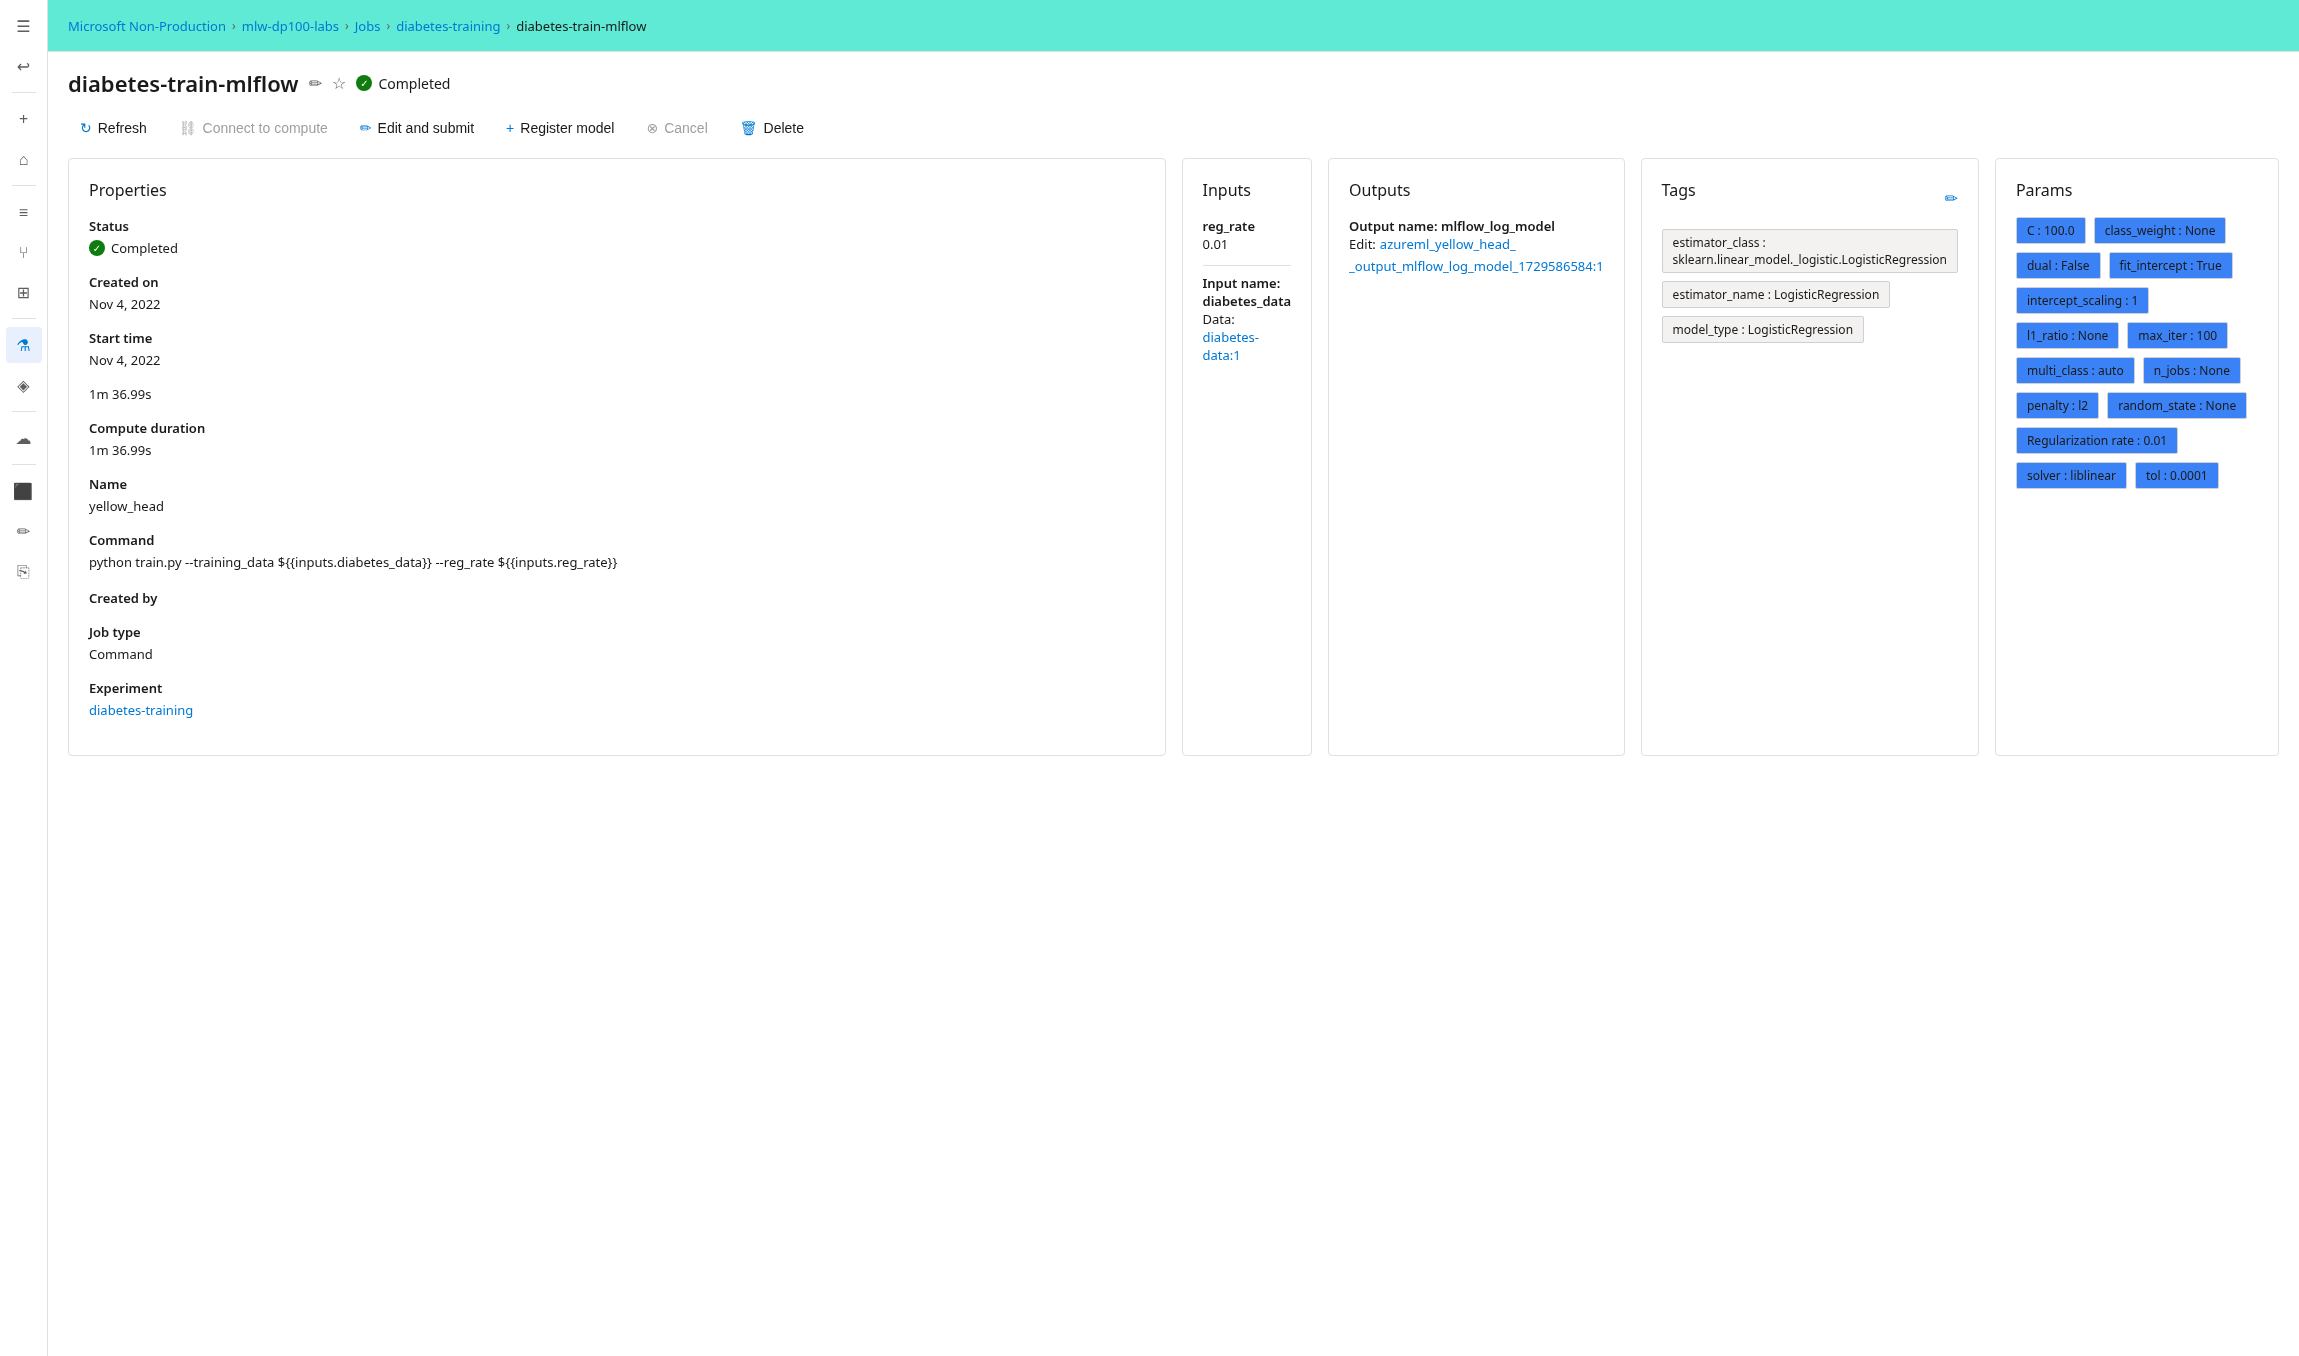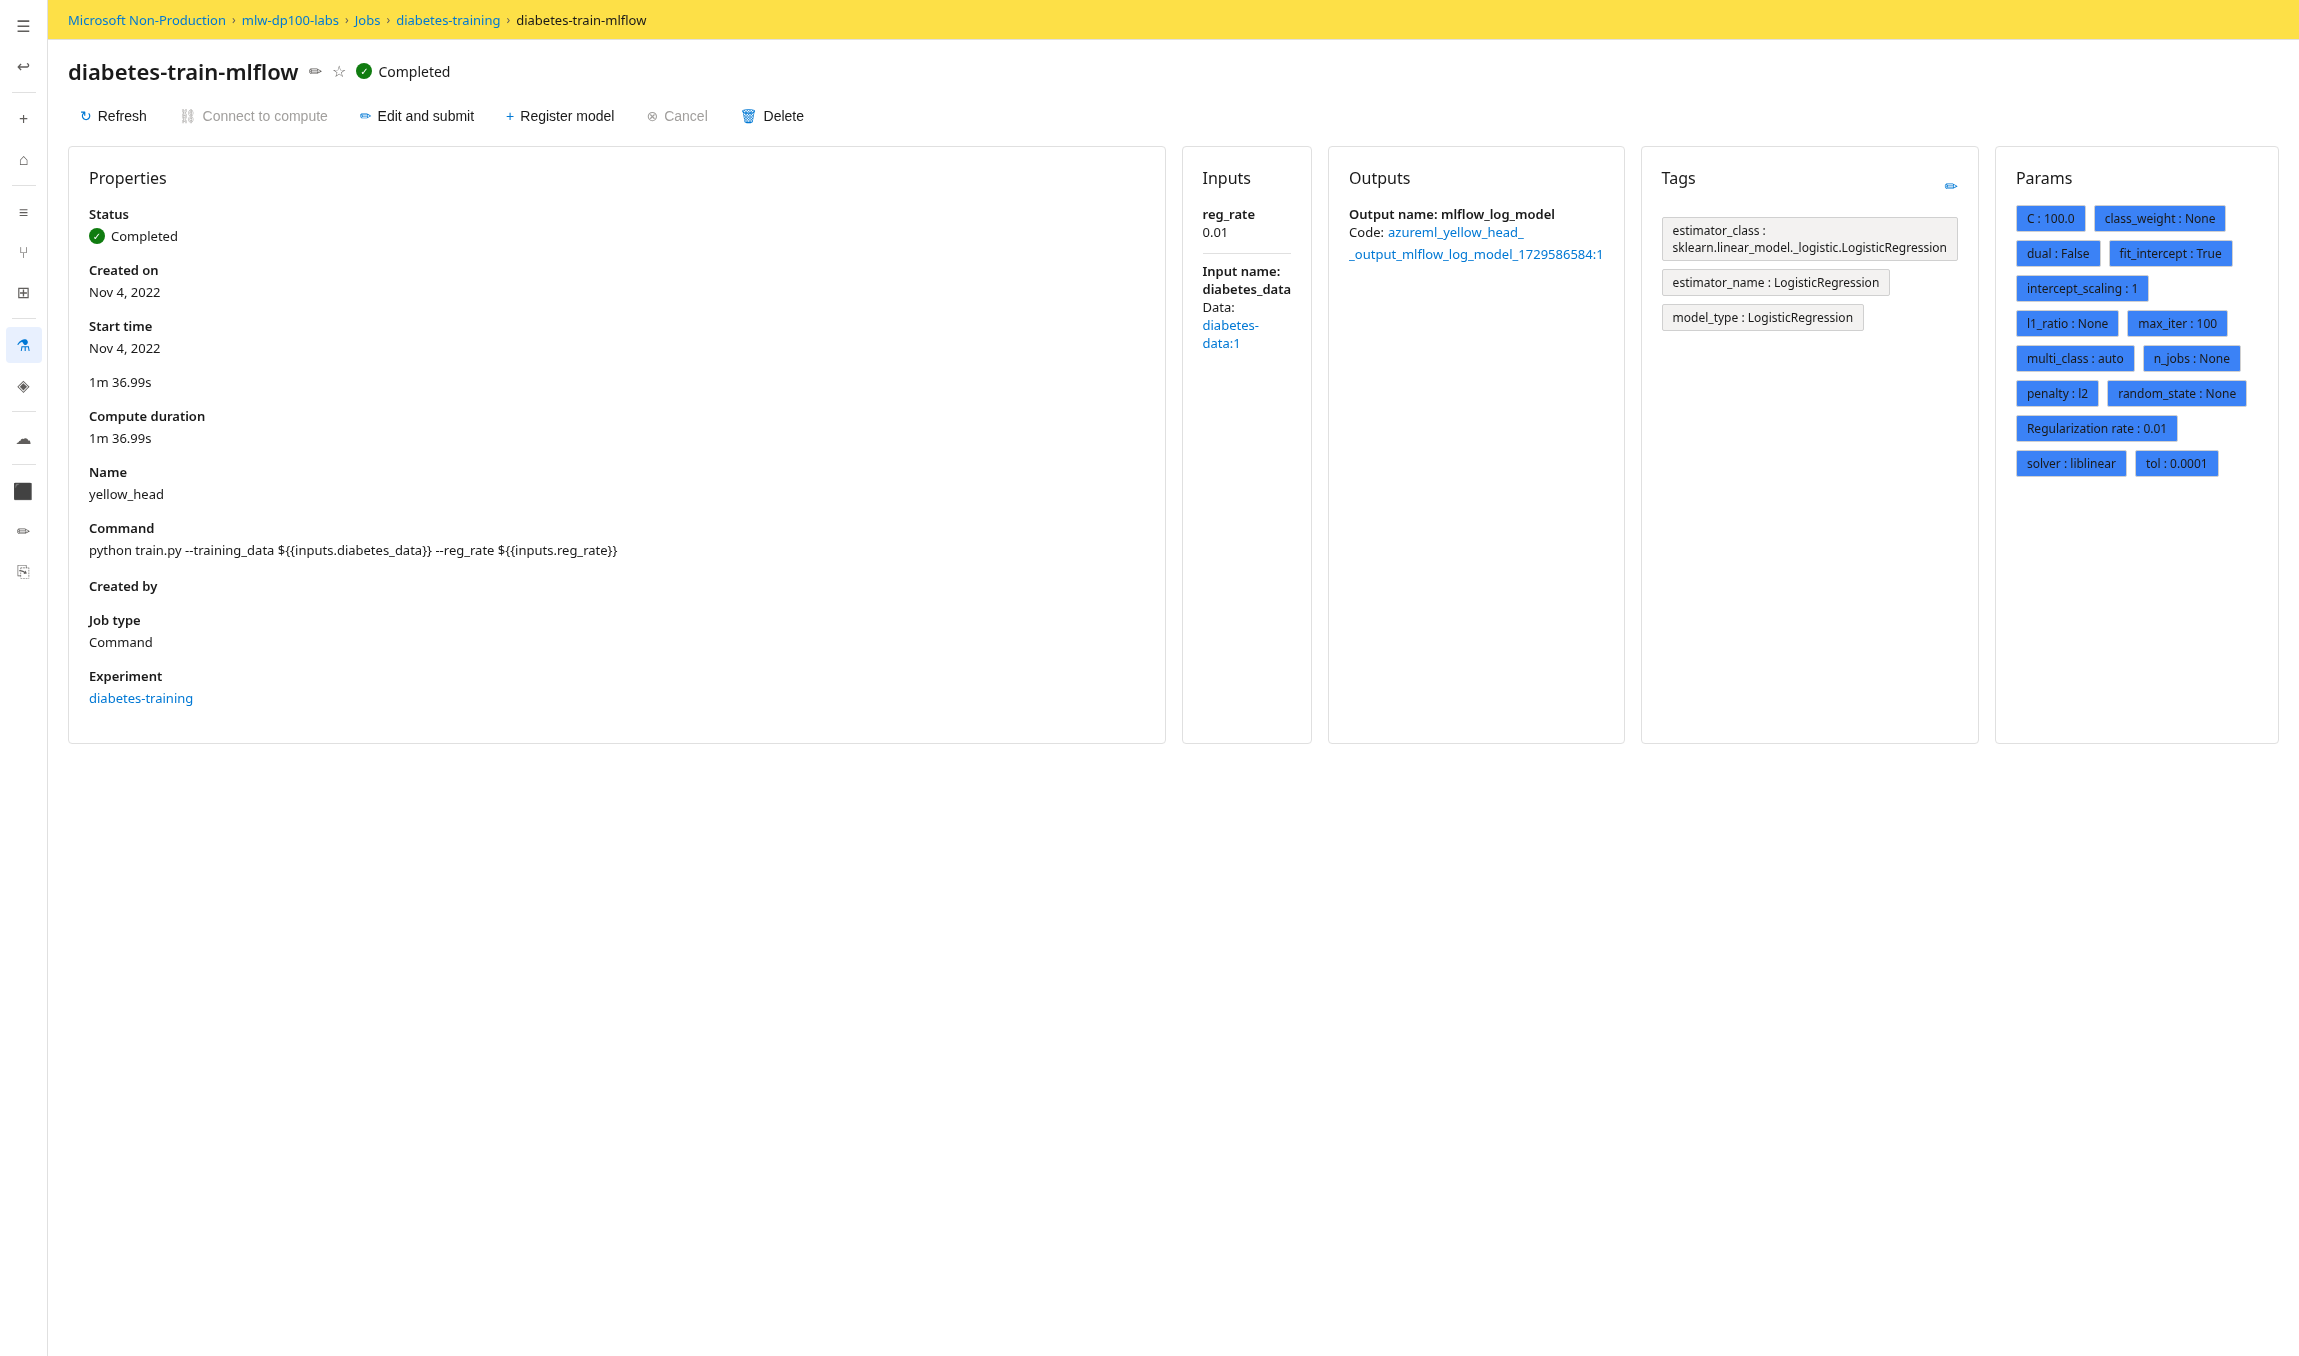--- a/index.html
+++ b/index.html
@@ -8,21 +8,21 @@
     
     .sidebar { width: 48px; background: #fff; border-right: 1px solid #e0e0e0; display: flex; flex-direction: column; align-items: center; padding: 8px 0; gap: 4px; flex-shrink: 0; }
     .sidebar-icon { width: 36px; height: 36px; display: flex; align-items: center; justify-content: center; border-radius: 4px; cursor: pointer; color: #605e5c; font-size: 16px; }
     .sidebar-icon.active { background: #e8f0fe; color: #0078d4; }
     .sidebar-divider { width: 24px; height: 1px; background: #e0e0e0; margin: 4px 0; }
 
     
     .main { flex: 1; display: flex; flex-direction: column; overflow: hidden; background: #fff; }
 
     
-    .topbar { background: #fde047; border-bottom: 1px solid #e0e0e0; padding: 0 20px; height: 40px; display: flex; align-items: center; }
+    .topbar { background: #5eead4; border-bottom: 1px solid #e0e0e0; padding: 0 20px; height: 52px; display: flex; align-items: center; }
     .breadcrumb { display: flex; align-items: center; gap: 6px; font-size: 13px; color: #0078d4; }
     .breadcrumb-item { cursor: pointer; }
     .breadcrumb-sep { color: #605e5c; font-size: 12px; }
     .breadcrumb-current { color: #1a1a1a; cursor: default; }
 
     
     .page-content { flex: 1; overflow-y: auto; padding: 16px 20px; }
 
     
     .page-header { display: flex; align-items: center; gap: 10px; margin-bottom: 16px; }
@@ -237,21 +237,21 @@
               <span class="input-val link">diabetes-data:1</span>
             </div>
           </div>
         </div>
 
         <div class="card">
           <div class="card-title">Outputs</div>
           <div class="output-row">
             <div class="input-key">Output name: mlflow_log_model</div>
             <div class="output-model">
-              <span>Code:</span>
+              <span>Edit:</span>
               <span class="input-val link">azureml_yellow_head_</span>
               <span class="input-val link">_output_mlflow_log_model_1729586584:1</span>
             </div>
           </div>
         </div>
 
         <div class="card">
           <div class="tags-header">
             <div class="card-title">Tags</div>
             <span style="color:#0078d4;cursor:pointer;font-size:16px;">✏</span>

